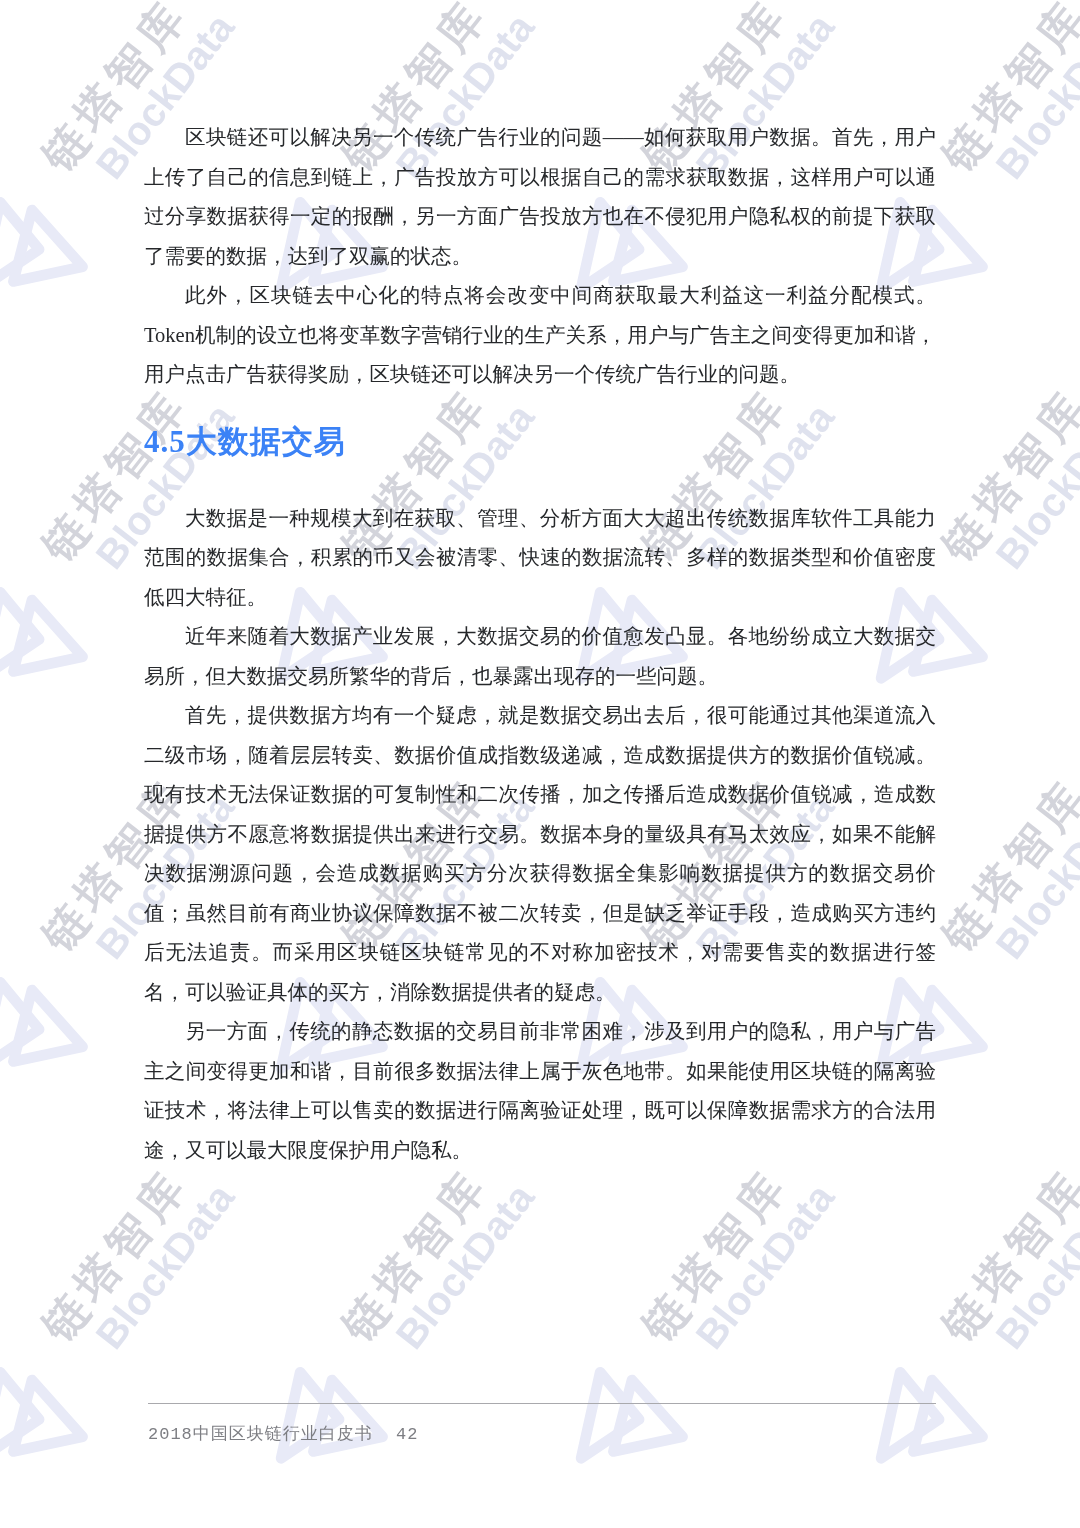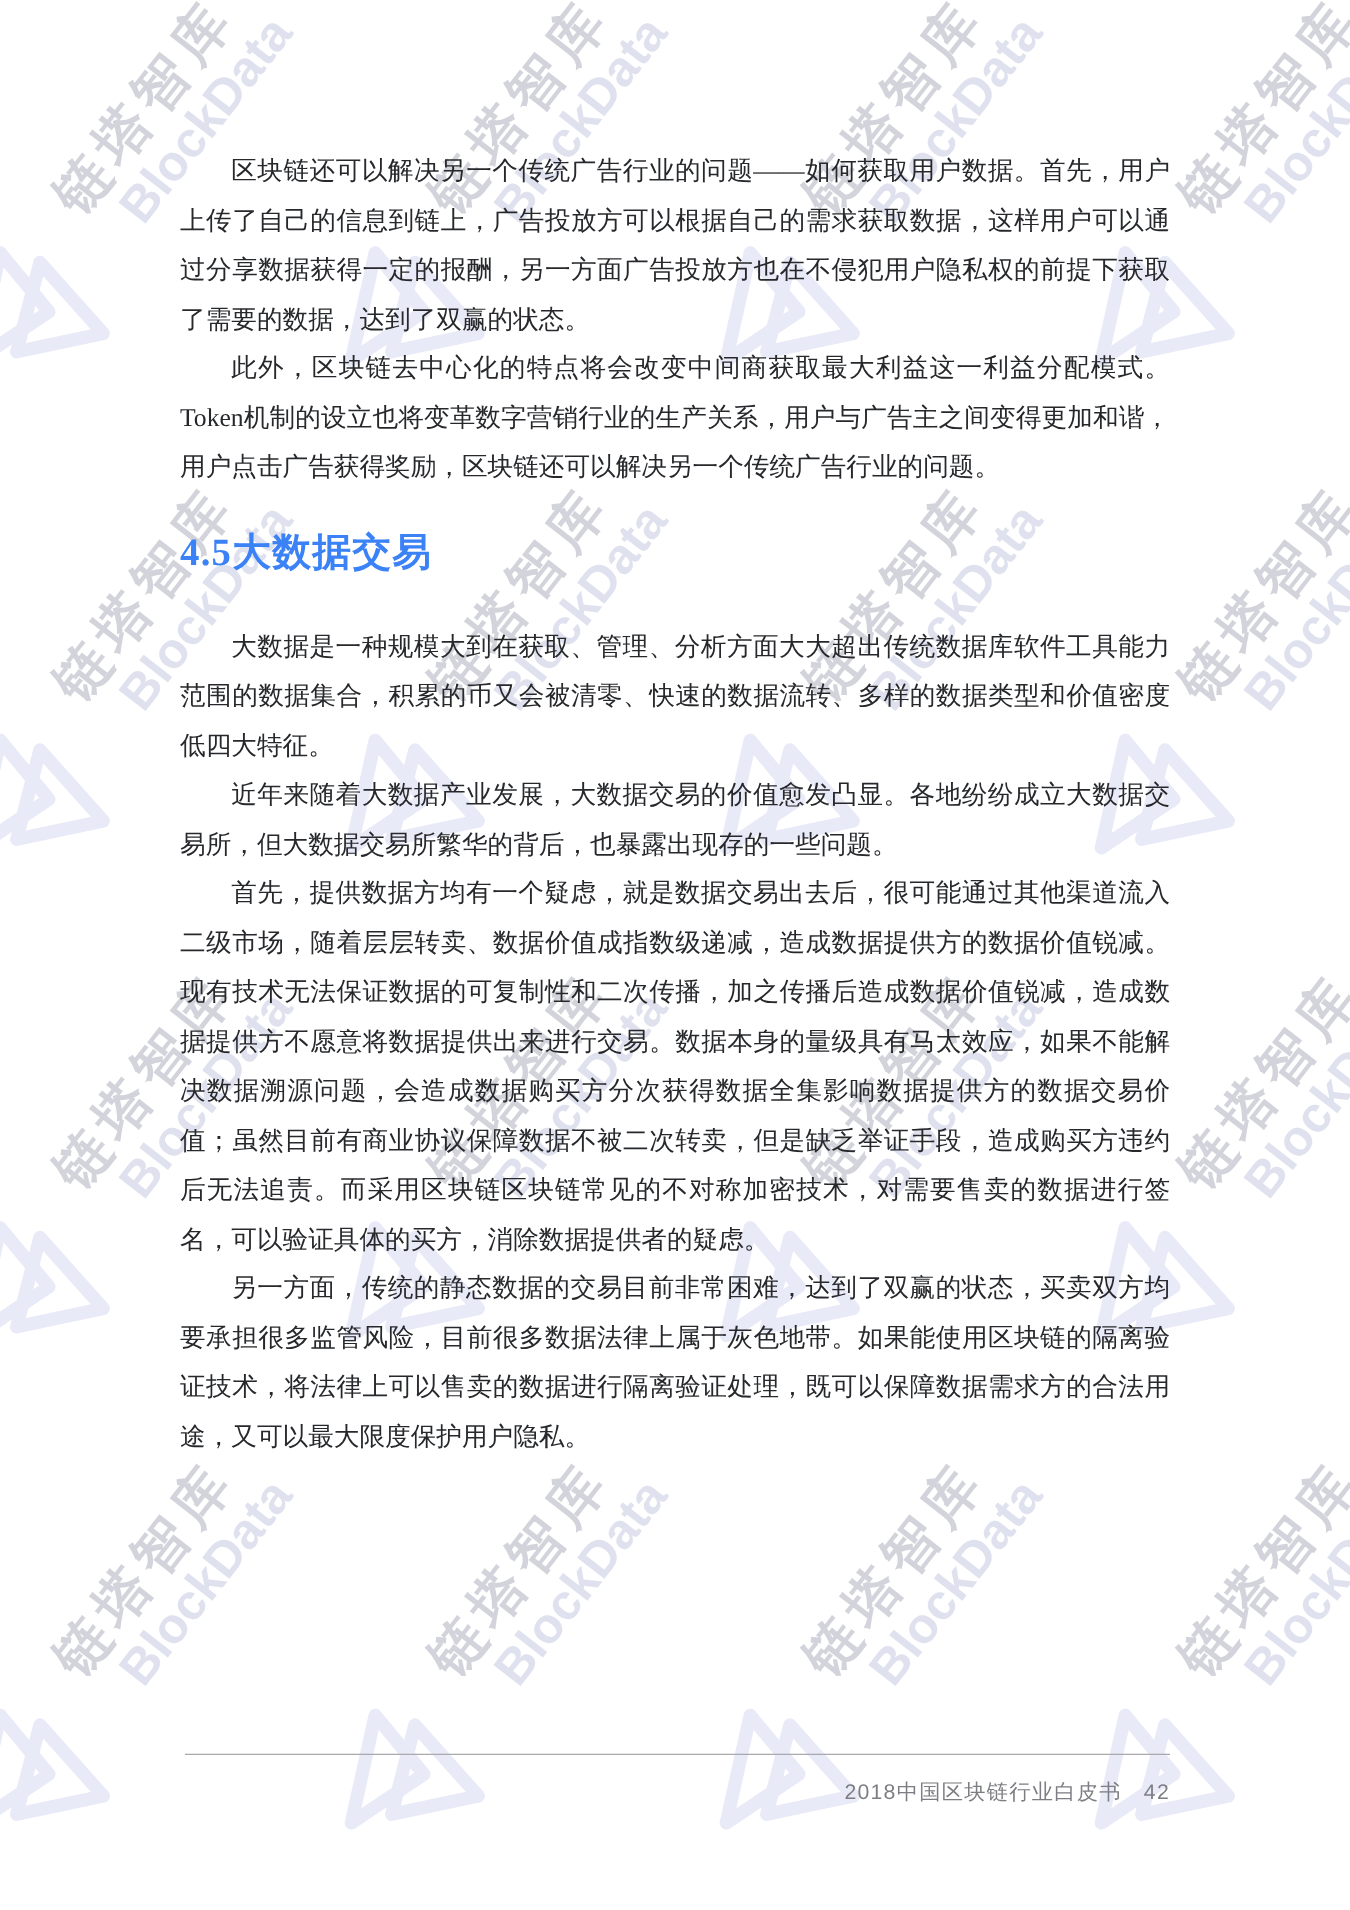--- a/index.html
+++ b/index.html
@@ -47,22 +47,22 @@
   .section-heading {
     margin:27px 0 37px 0;
     font-size:31px; line-height:40px;
     font-weight:bold; color:#3b82f6;
     letter-spacing:1px;
   }
 
   
   .ftr {
     position:absolute; left:148px; right:144px; top:1403px; z-index:2;
-    text-align:right;
-    font-family:Liberation Sans, sans-serif;
+    text-align:left;
+    font-family:Liberation Mono, monospace;
     font-size:17px; color:#7d7e83; letter-spacing:1px;
   }
   .ftr-rule { border-top:1px solid #a9a9ad; height:0; margin-bottom:18px; }
   .ftr-page { margin-left:12px; }
 </style>
 </head>
 <body>
 
 <div class="page">
 
@@ -230,21 +230,21 @@
     </div>
 
 
   <div class="doc">
     <p class="para">区块链还可以解决另一个传统广告行业的问题——如何获取用户数据。首先，用户上传了自己的信息到链上，广告投放方可以根据自己的需求获取数据，这样用户可以通过分享数据获得一定的报酬，另一方面广告投放方也在不侵犯用户隐私权的前提下获取了需要的数据，达到了双赢的状态。</p>
     <p class="para">此外，区块链去中心化的特点将会改变中间商获取最大利益这一利益分配模式。Token机制的设立也将变革数字营销行业的生产关系，用户与广告主之间变得更加和谐，用户点击广告获得奖励，区块链还可以解决另一个传统广告行业的问题。</p>
     <h2 class="section-heading">4.5大数据交易</h2>
     <p class="para">大数据是一种规模大到在获取、管理、分析方面大大超出传统数据库软件工具能力范围的数据集合，积累的币又会被清零、快速的数据流转、多样的数据类型和价值密度低四大特征。</p>
     <p class="para">近年来随着大数据产业发展，大数据交易的价值愈发凸显。各地纷纷成立大数据交易所，但大数据交易所繁华的背后，也暴露出现存的一些问题。</p>
     <p class="para">首先，提供数据方均有一个疑虑，就是数据交易出去后，很可能通过其他渠道流入二级市场，随着层层转卖、数据价值成指数级递减，造成数据提供方的数据价值锐减。现有技术无法保证数据的可复制性和二次传播，加之传播后造成数据价值锐减，造成数据提供方不愿意将数据提供出来进行交易。数据本身的量级具有马太效应，如果不能解决数据溯源问题，会造成数据购买方分次获得数据全集影响数据提供方的数据交易价值；虽然目前有商业协议保障数据不被二次转卖，但是缺乏举证手段，造成购买方违约后无法追责。而采用区块链区块链常见的不对称加密技术，对需要售卖的数据进行签名，可以验证具体的买方，消除数据提供者的疑虑。</p>
-    <p class="para">另一方面，传统的静态数据的交易目前非常困难，达到了双赢的状态，买卖双方均要承担很多监管风险，目前很多数据法律上属于灰色地带。如果能使用区块链的隔离验证技术，将法律上可以售卖的数据进行隔离验证处理，既可以保障数据需求方的合法用途，又可以最大限度保护用户隐私。</p>
+    <p class="para">另一方面，传统的静态数据的交易目前非常困难，涉及到用户的隐私，用户与广告主之间变得更加和谐，目前很多数据法律上属于灰色地带。如果能使用区块链的隔离验证技术，将法律上可以售卖的数据进行隔离验证处理，既可以保障数据需求方的合法用途，又可以最大限度保护用户隐私。</p>
   </div>
 
   <div class="ftr">
     <div class="ftr-rule"></div>
     <span>2018中国区块链行业白皮书</span>
     <span class="ftr-page">42</span>
   </div>
 
 </div>
 

